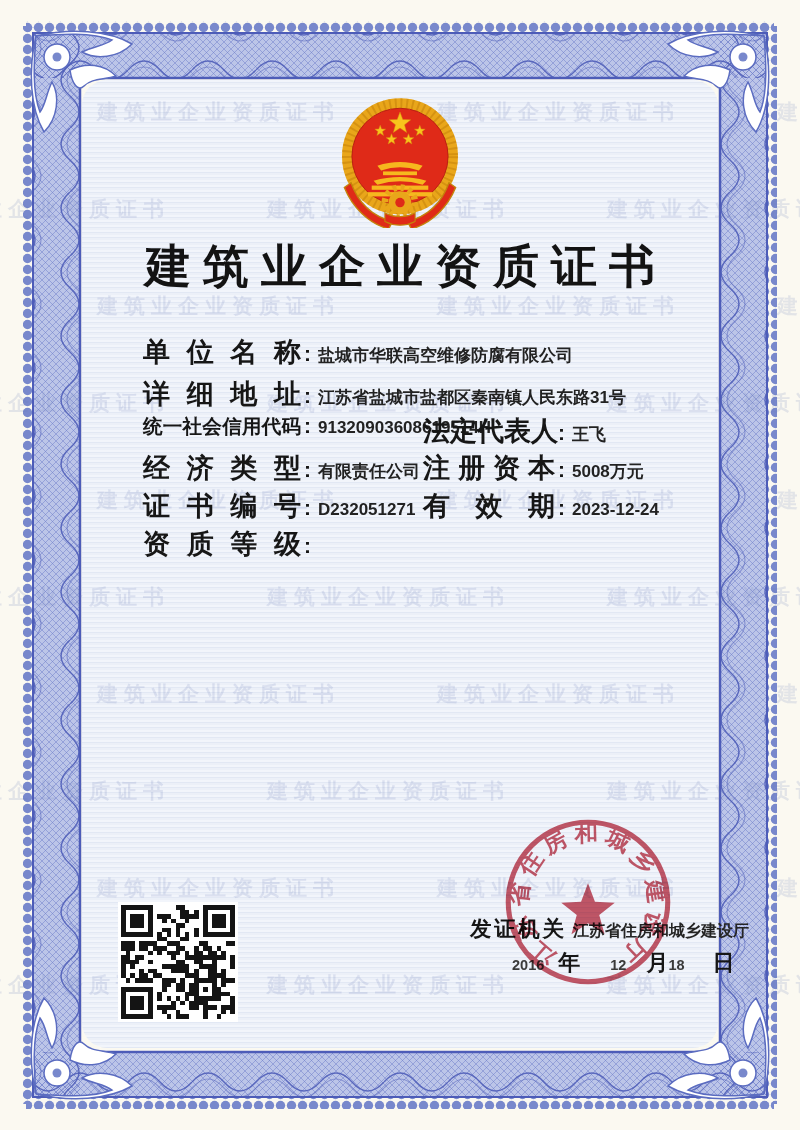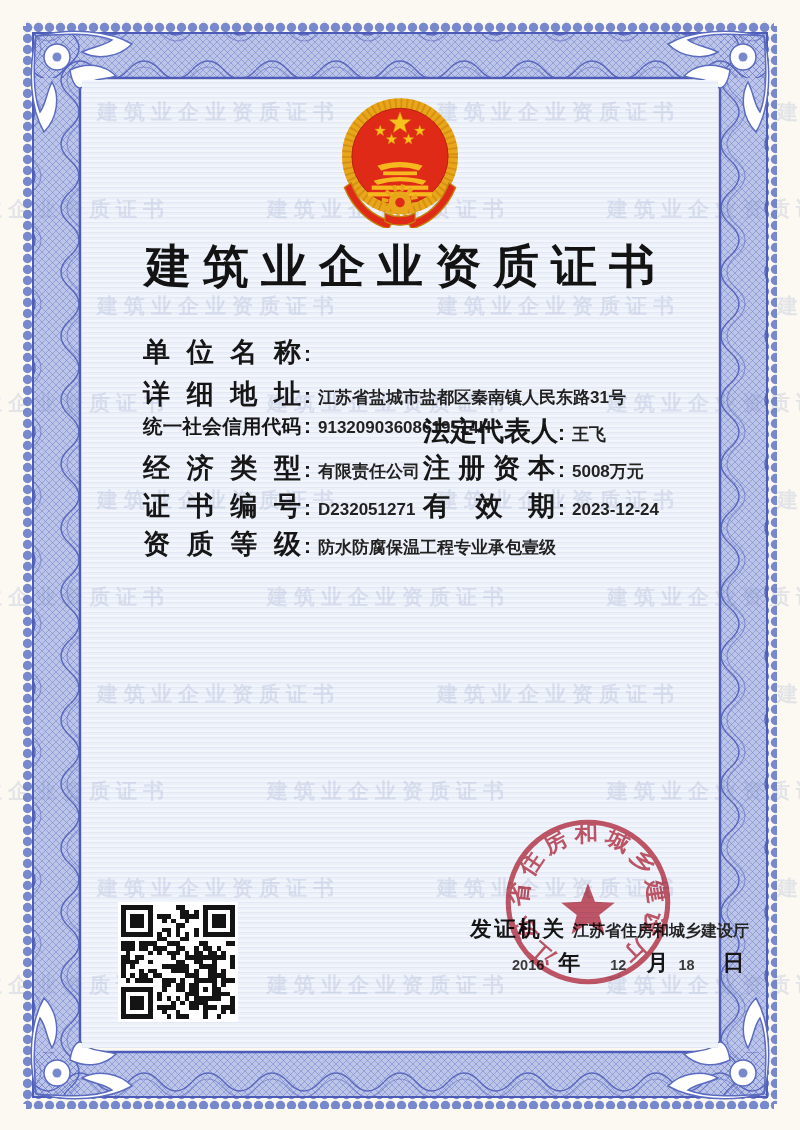--- a/index.html
+++ b/index.html
@@ -1,20 +1,20 @@
 <!DOCTYPE html>
 <html><head>
 <meta charset="utf-8">
 <style>
   html,body{margin:0;padding:0;background:#dcdcdc;}
   .page{position:relative;width:800px;height:1130px;background:#fbf9f1;overflow:hidden;
         font-family:"Liberation Sans","DejaVu Sans",sans-serif;color:#151515;}
   .border-svg{position:absolute;left:0;top:0;width:800px;height:1130px;}
   .content{position:absolute;left:82px;top:80px;width:636px;height:968px;
-    background:repeating-linear-gradient(180deg,#f2f5fb 0px,#f2f5fb 2px,#e2e8f4 2px,#e2e8f4 3px,#ecf0f8 3px,#ecf0f8 5px);}
+    background:repeating-linear-gradient(180deg,#f2f5fb 0px,#f2f5fb 2px,#e2e8f4 2px,#e2e8f4 3px,#ecf0f8 3px,#ecf0f8 5px);border-radius:25px;}
   .wm{position:absolute;white-space:nowrap;font-weight:bold;font-size:21px;letter-spacing:6px;
       color:rgba(100,120,178,0.16);pointer-events:none;}
   .emblem{position:absolute;left:252px;top:16px;width:132px;height:132px;}
   .title{position:absolute;left:0;top:156px;width:100%;text-align:center;font-size:46px;
          font-weight:bold;letter-spacing:12px;text-indent:12px;color:#131313;}
   .fields{position:absolute;left:61px;top:254px;width:540px;height:230px;}
   .f-row{position:absolute;left:0;width:100%;height:34px;}
   .f-group{position:absolute;top:0;display:flex;align-items:baseline;}
   .f-label{display:flex;justify-content:space-between;font-weight:bold;font-size:27px;
            color:#161616;flex:none;}
@@ -22,21 +22,21 @@
   .f-colon{font-size:21px;font-weight:bold;margin:0 7px 0 3px;flex:none;}
   .f-value{font-size:17px;font-weight:bold;color:#222;white-space:nowrap;}
   .qr-box{position:absolute;left:36px;top:822px;width:114px;height:114px;background:#fff;padding:3px;}
   .qr-box svg{display:block;width:114px;height:114px;}
   .issuer{position:absolute;left:388px;top:834px;display:flex;align-items:baseline;}
   .issuer-label{width:94px;display:flex;justify-content:space-between;font-size:21.5px;font-weight:bold;flex:none;}
   .issuer-value{margin-left:9px;font-size:16px;font-weight:bold;color:#242424;white-space:nowrap;}
   .date-row{position:absolute;left:430px;top:868px;display:flex;align-items:baseline;}
   .d-num{font-size:14.5px;font-weight:600;color:#3a3a3a;}
   .d-unit{font-size:22px;font-weight:bold;color:#161616;}
-  .g14{margin-left:14px}.g16{margin-left:30px}.g20{margin-left:20px}.g10{margin-left:10px}.g28{margin-left:28px}
+  .g14{margin-left:14px}.g16{margin-left:30px}.g20{margin-left:20px}.g10{}.g28{margin-left:28px}
   .seal{position:absolute;left:420px;top:736px;width:172px;height:172px;opacity:0.84;
         mix-blend-mode:multiply;}
 </style>
 </head>
 <body>
 
 <div class="page">
 
   <svg class="border-svg" xmlns="http://www.w3.org/2000/svg">
     <defs>
@@ -160,20 +160,21 @@
     <div class="fields" id="fields">
         <div class="f-row" style="top: 0px;">
           <div class="f-group" style="left: 0px;">
             <div class="f-label" style="width: 158px;">
               <span>单</span>
               <span>位</span>
               <span>名</span>
               <span>称</span>
             </div>
             <span class="f-colon">:</span>
+            <span class="f-value">盐城市华联高空维修防腐有限公司</span>
           </div>
         </div>
         <div class="f-row" style="top: 42px;">
           <div class="f-group" style="left: 0px;">
             <div class="f-label" style="width: 158px;">
               <span>详</span>
               <span>细</span>
               <span>地</span>
               <span>址</span>
             </div>
@@ -253,21 +254,20 @@
         </div>
         <div class="f-row" style="top: 192px;">
           <div class="f-group" style="left: 0px;">
             <div class="f-label" style="width: 158px;">
               <span>资</span>
               <span>质</span>
               <span>等</span>
               <span>级</span>
             </div>
             <span class="f-colon">:</span>
-            <span class="f-value">防水防腐保温工程专业承包壹级</span>
           </div>
         </div>
       </div>
 
     <div class="qr-box">
       <svg id="qr-svg" viewBox="0 0 25 25" shape-rendering="crispEdges">
           <rect x="0" y="0" width="25" height="25" fill="#ffffff"></rect>
           <rect x="0" y="0" width="1" height="1" fill="#141414"></rect>
           <rect x="1" y="0" width="1" height="1" fill="#141414"></rect>
           <rect x="2" y="0" width="1" height="1" fill="#141414"></rect>

